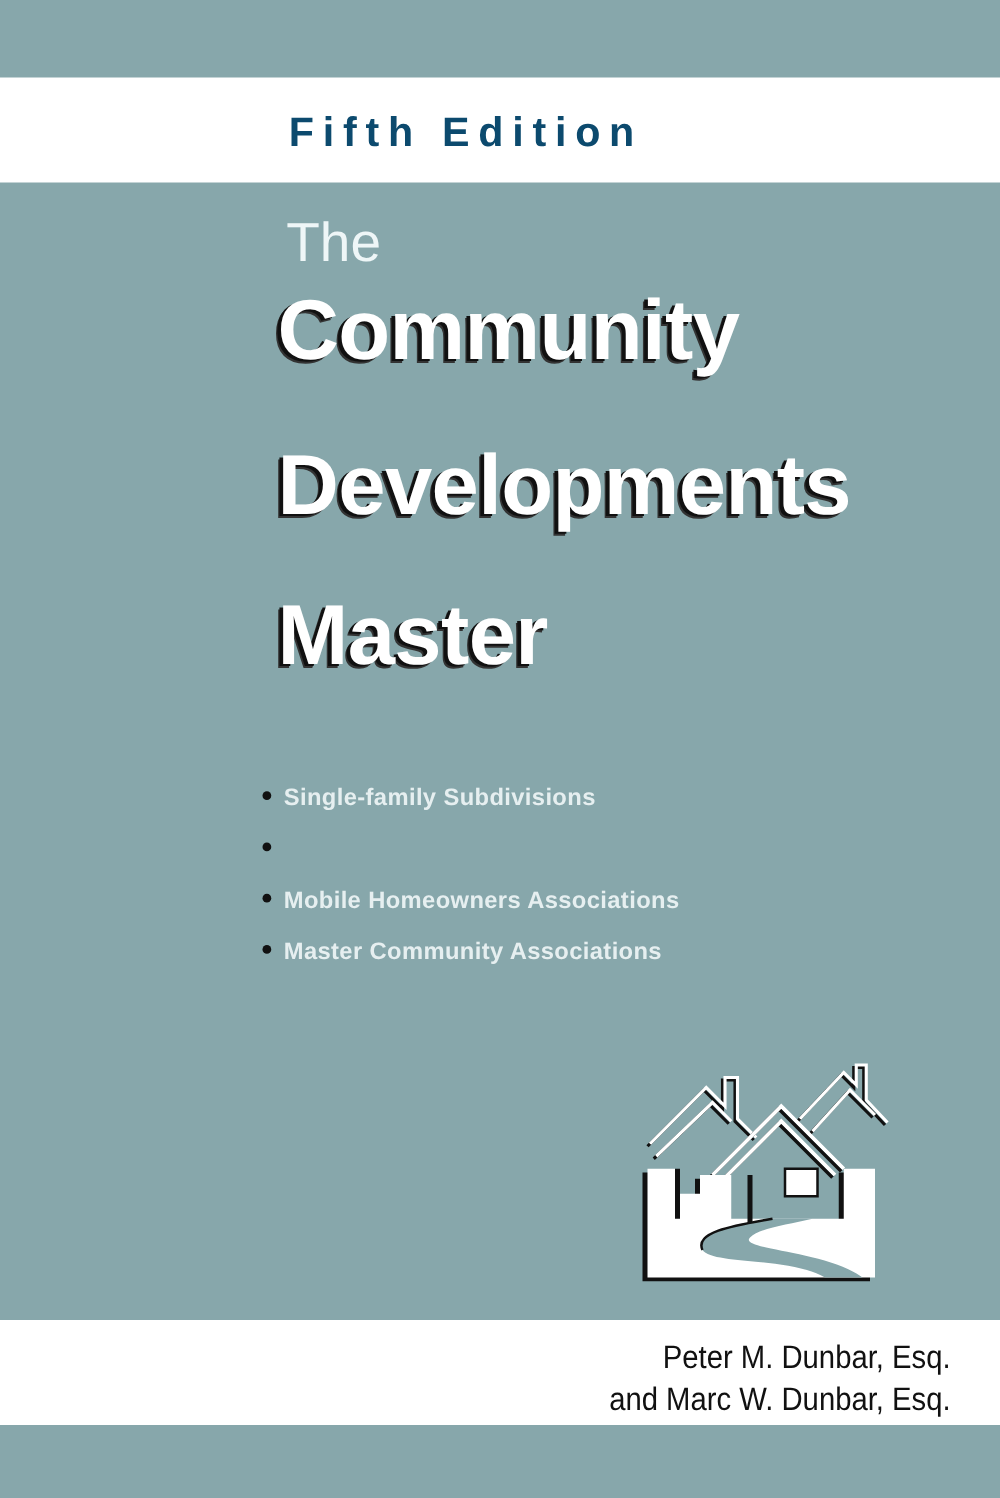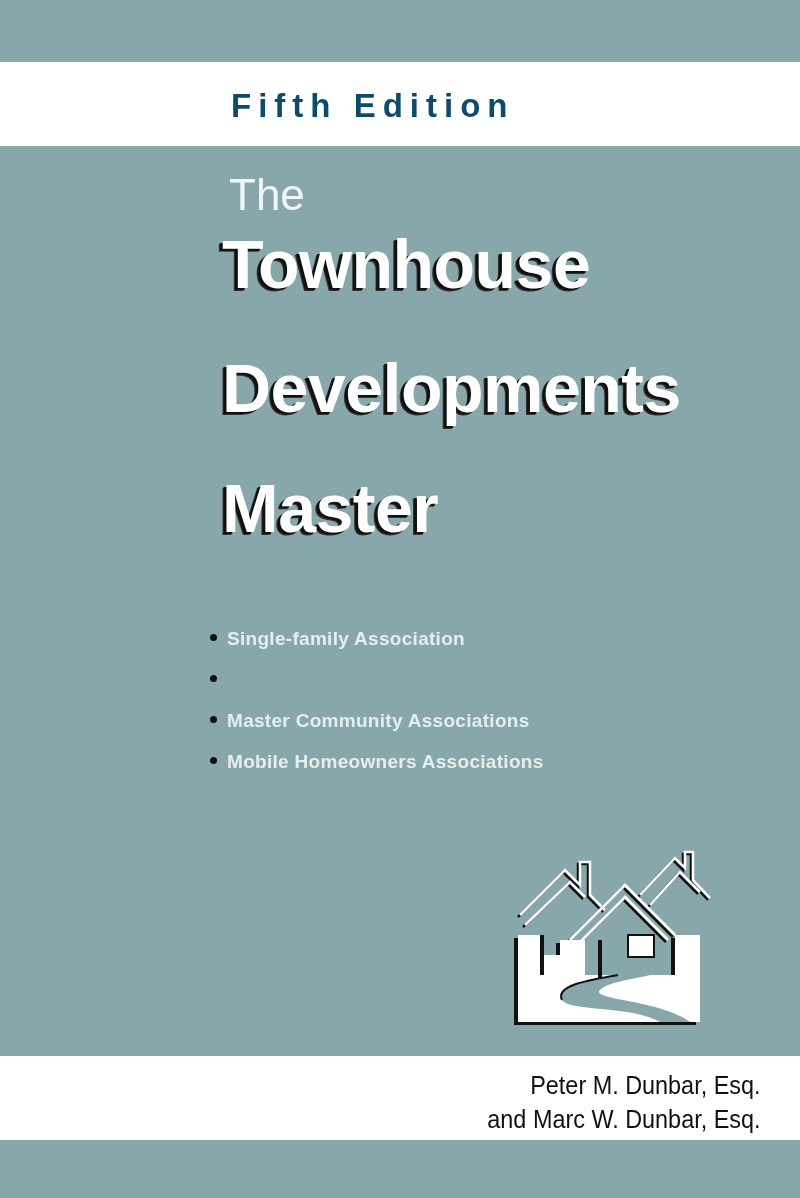--- a/index.html
+++ b/index.html
@@ -51,29 +51,29 @@
       transform: scaleX(0.9); transform-origin: right center;
     }
   </style>
 </head>
 <body>
 
 <div class="band band-top"></div>
 <div class="edition">Fifth Edition</div>
 
 <div class="the">The</div>
-<div class="title-line t1">Townhouse</div>
+<div class="title-line t1">Community</div>
 <div class="title-line t2">Developments</div>
 <div class="title-line t3">Master</div>
 
 <ul class="features">
-  <li><span class="bullet"></span><span>Single-family Association</span></li>
+  <li><span class="bullet"></span><span>Single-family Subdivisions</span></li>
   <li><span class="bullet"></span></li>
+  <li><span class="bullet"></span><span>Mobile Homeowners Associations</span></li>
   <li><span class="bullet"></span><span>Master Community Associations</span></li>
-  <li><span class="bullet"></span><span>Mobile Homeowners Associations</span></li>
 </ul>
 
 <div class="houses">
   <svg width="220" height="190" viewBox="0 0 220 190">
 
     <g fill="none" stroke="#111" stroke-width="2.5" transform="translate(-2,2)">
       <path d="M20 75 L65 30 L80 45 L80 22 L90 22 L90 55 L105 70"></path>
       <path d="M140 55 L175 18 L185 28 L185 12 L193 12 L193 40 L210 58"></path>
     </g>
     <g fill="none" stroke="#fff" stroke-width="2.5">

